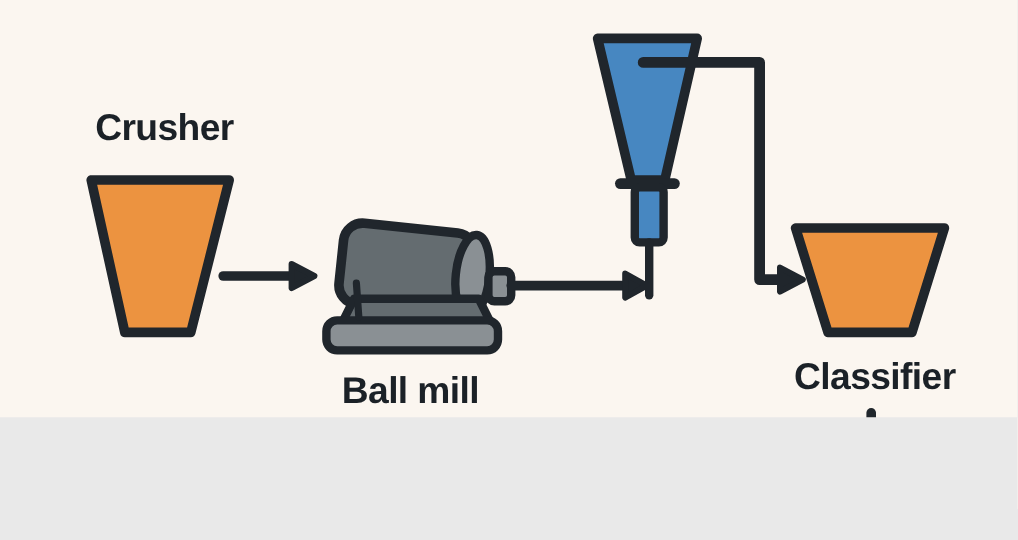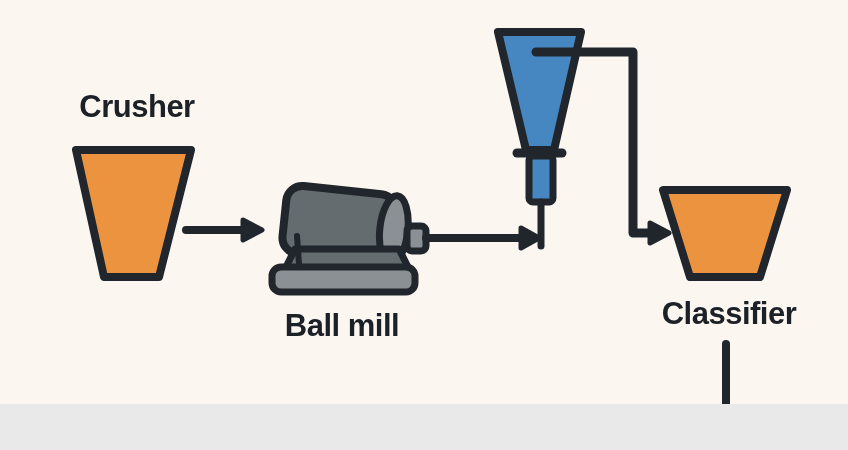--- a/index.html
+++ b/index.html
@@ -1,17 +1,17 @@
 <!DOCTYPE html>
 <html style="--background: #FBF6F0; --outline: #20262C; --text: #1B2127; --orange: #EC9340; --blue: #4787C1; --mill_body: #646C70; --mill_light: #8A9094;"><head>
 <meta charset="utf-8">
 <style>
   html,body{margin:0;padding:0;background:#e9e9e9;}
   .canvas{
-    width:848px;height:404px;position:relative;overflow:hidden;
+    width:848px;height:348px;position:relative;overflow:hidden;
     background:var(--background,#FBF6F0);
     font-family:"Liberation Sans",sans-serif;
   }
   svg{display:block;}
   .edge{stroke:var(--outline);stroke-width:8;fill:none;stroke-linecap:round;stroke-linejoin:round;}
   .edge-thick{stroke-width:9;}
   .edge-thin{stroke-width:7;}
   .head{fill:var(--outline);stroke:var(--outline);stroke-width:5;stroke-linejoin:round;stroke-linecap:round;}
   .shape{stroke:var(--outline);stroke-width:8;stroke-linejoin:round;stroke-linecap:round;}
   .shape-thin{stroke-width:7;}

